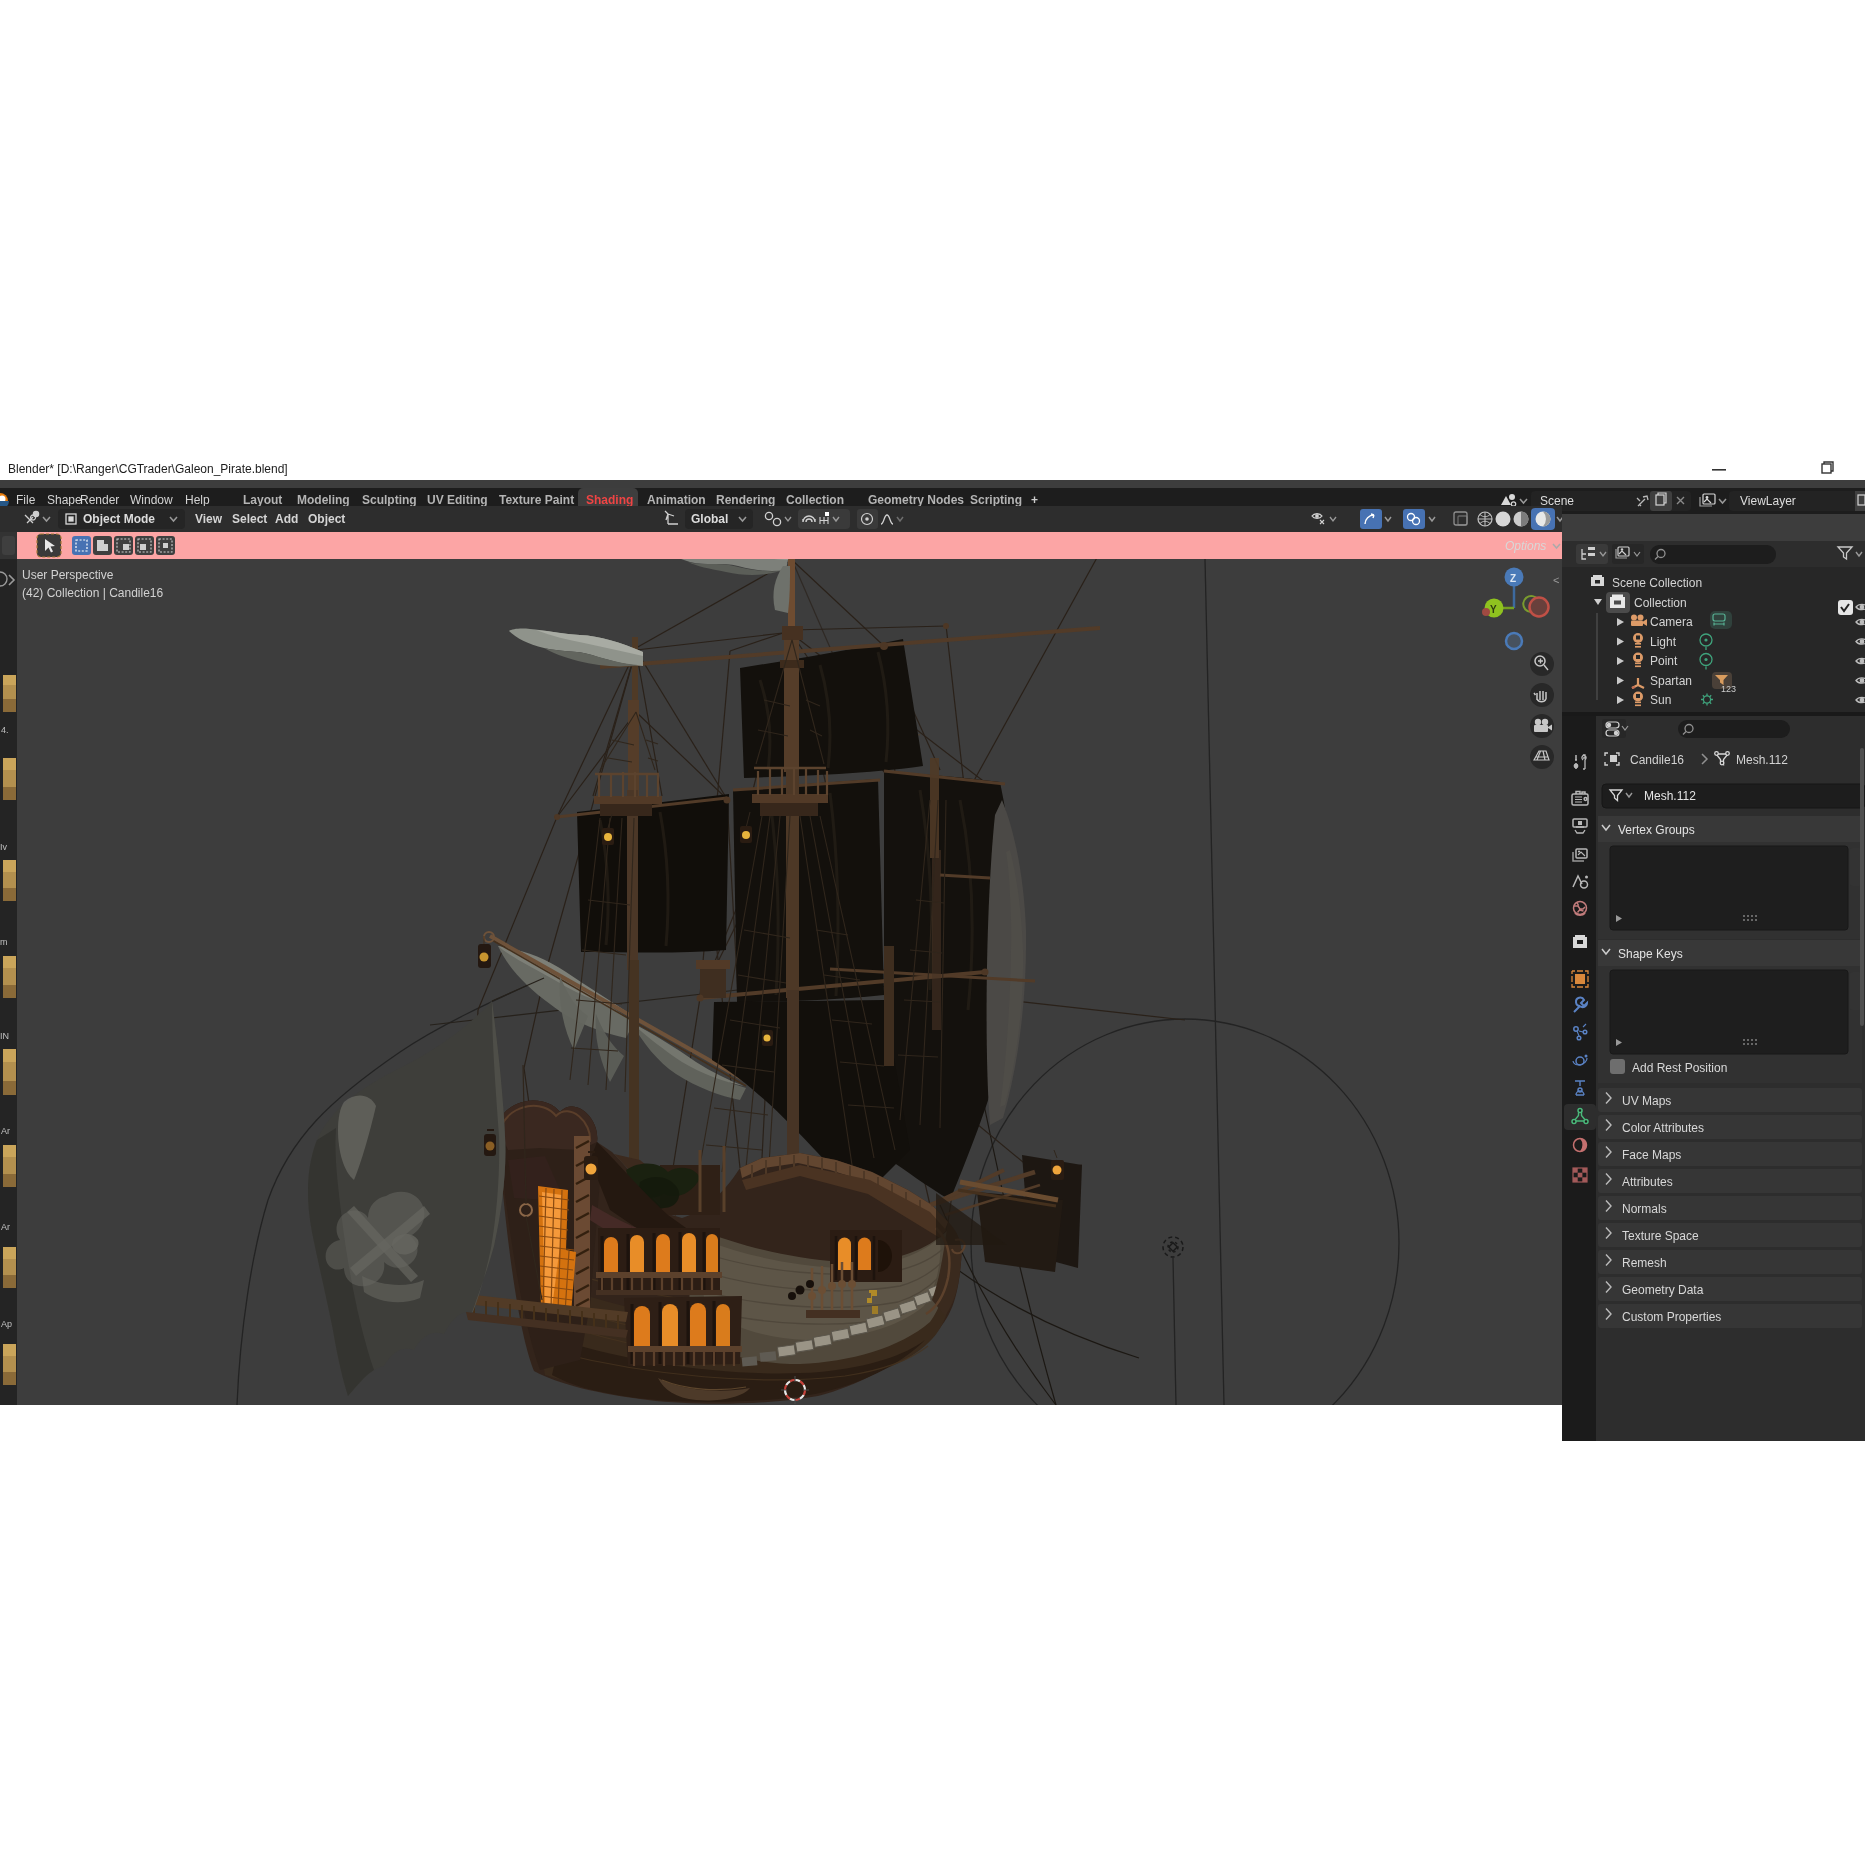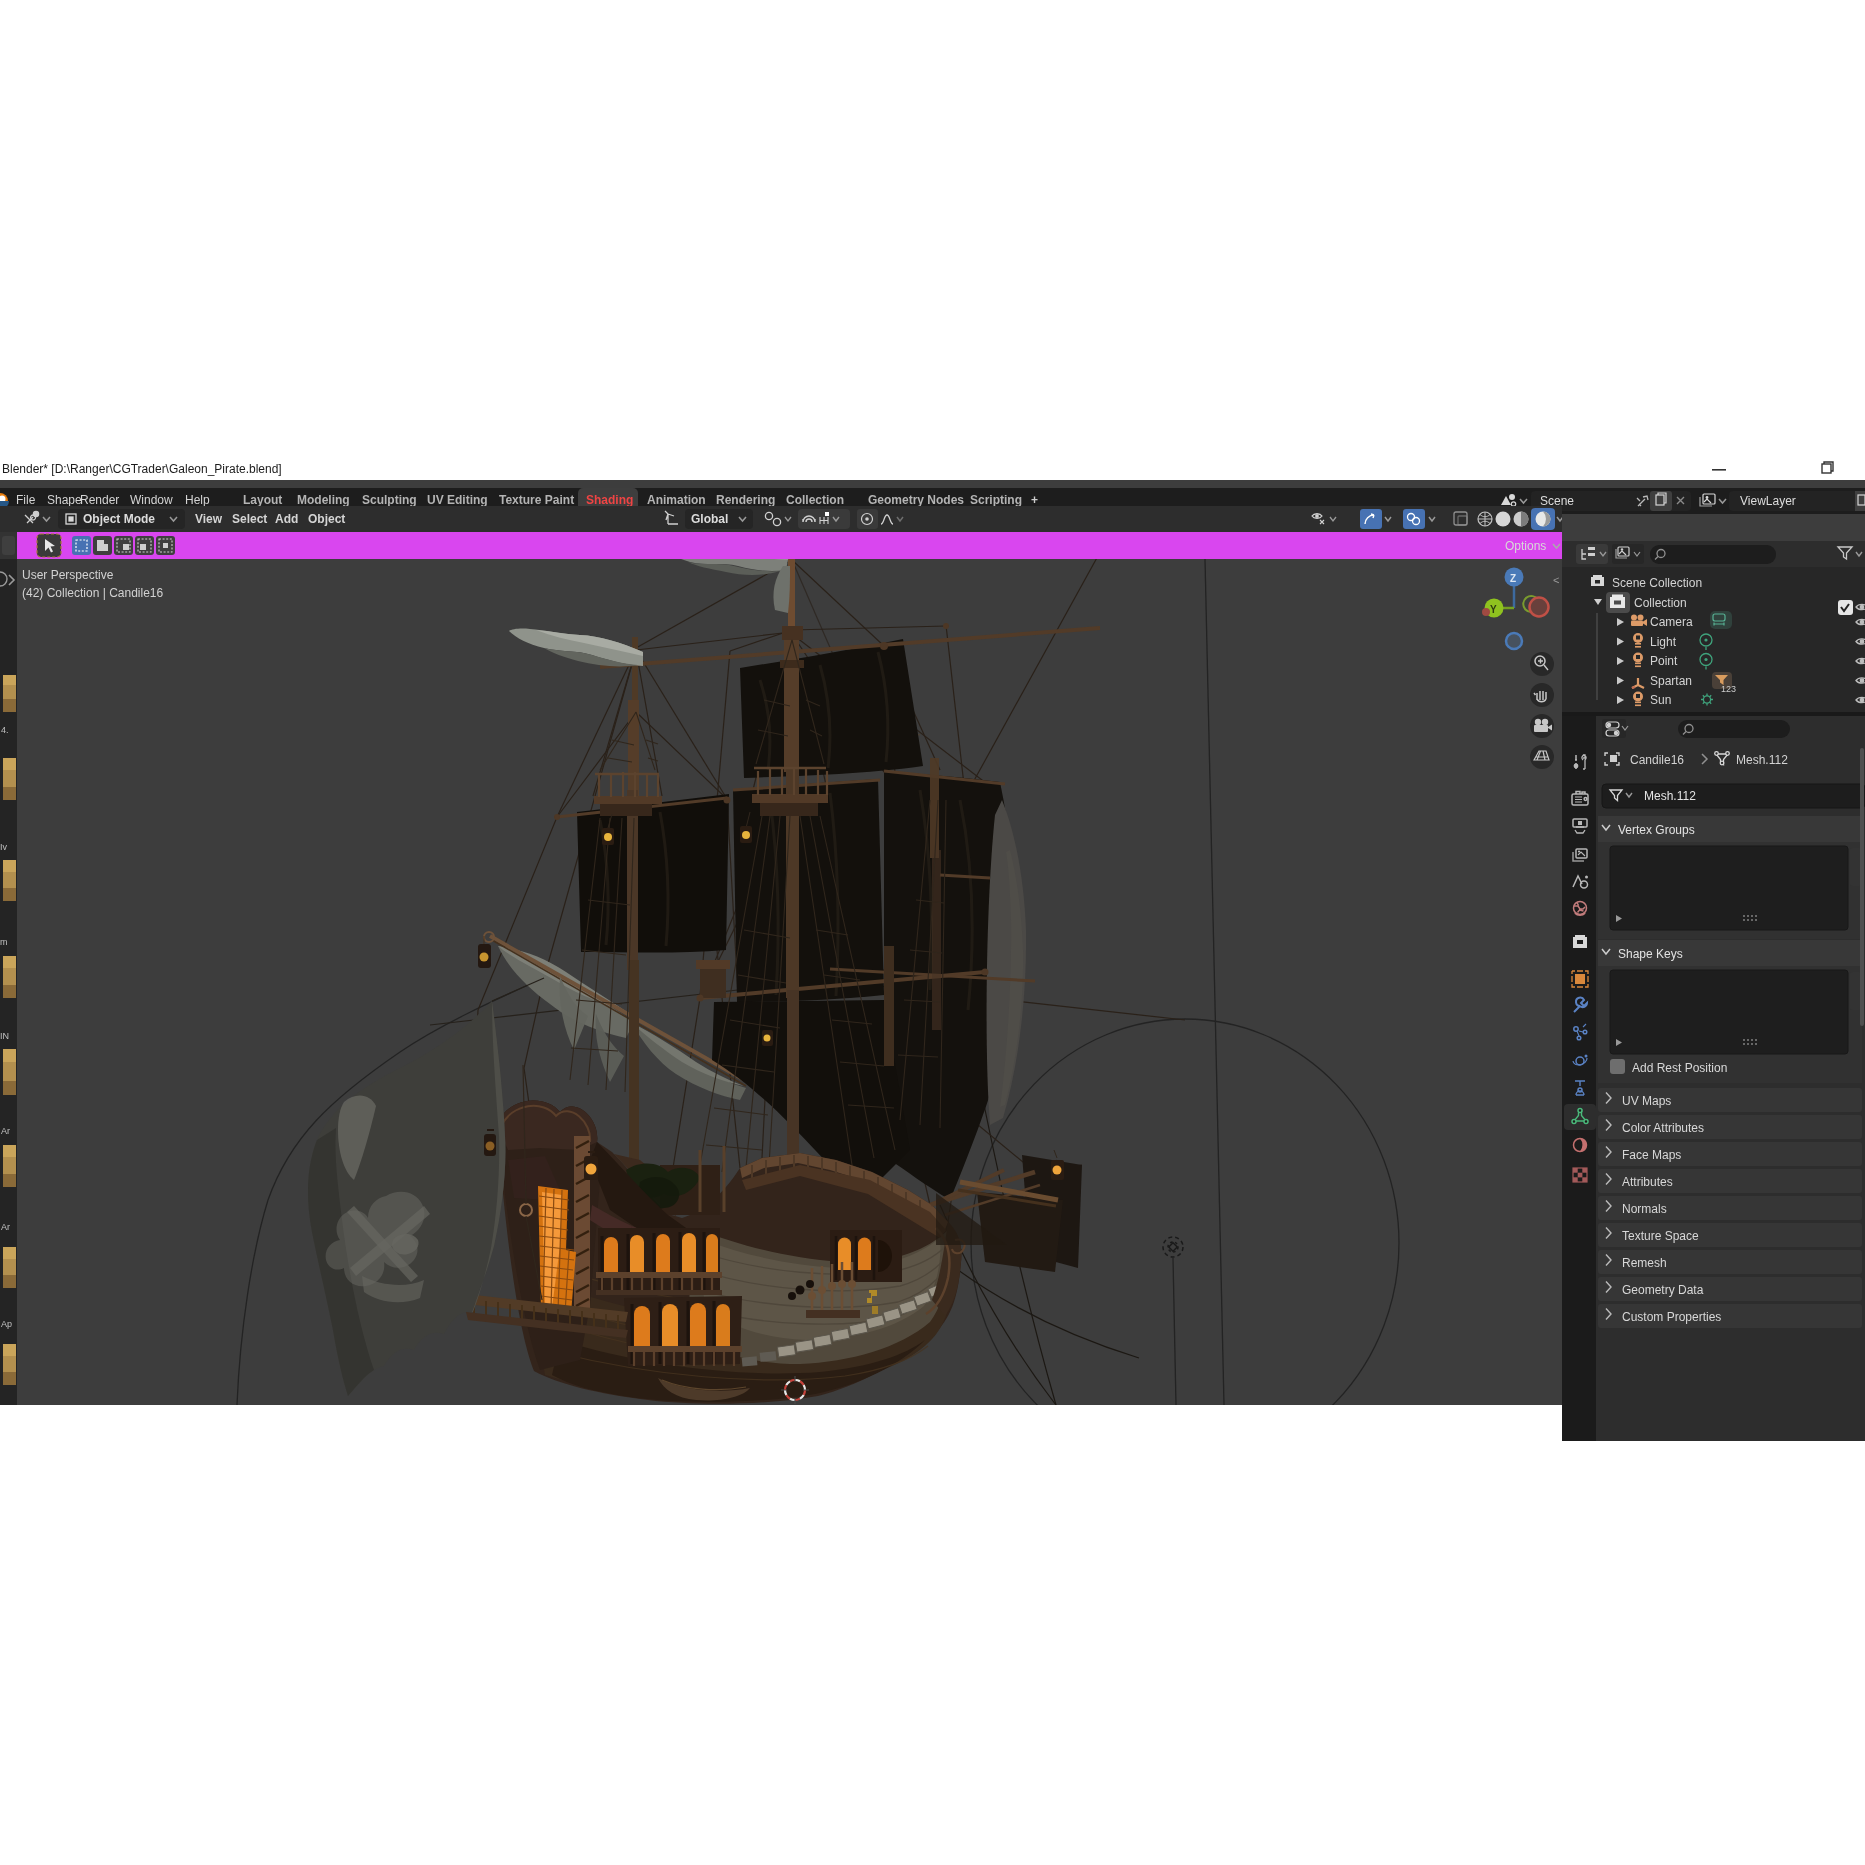--- a/index.html
+++ b/index.html
@@ -4,30 +4,30 @@
 <style>
   html,body{margin:0;padding:0;background:#ffffff;width:1865px;height:1865px;overflow:hidden;}
   *{box-sizing:border-box;font-family:"Liberation Sans",sans-serif;}
   .abs{position:absolute;}
   #win{position:absolute;left:0;top:460px;width:1865px;height:945px;background:#3d3d3d;}
   #titlebar{position:absolute;left:0;top:0;width:1865px;height:20px;background:#ffffff;color:#1c1c1c;font-size:12px;}
   #menubar{position:absolute;left:0;top:20px;width:1865px;height:26px;background:#1d1d1d;color:#d9d9d9;font-size:12px;margin-top:8px;}
   .mi{position:absolute;top:5px;color:#d4d4d4;}
   .tab{position:absolute;top:5px;color:#b4b4b4;font-weight:bold;}
   #row2{position:absolute;left:17px;top:46px;width:1545px;height:26px;background:#2d2d2d;font-weight:bold;}
-  #row3{position:absolute;left:17px;top:72px;width:1545px;height:27px;background:#d946ef;}
+  #row3{position:absolute;left:17px;top:72px;width:1545px;height:27px;background:#fca5a5;font-style:italic;}
   #strip{position:absolute;left:0;top:46px;width:17px;height:899px;background:#242424;}
   #rightcol{position:absolute;left:1562px;top:45px;width:303px;height:900px;background:#2d2d2d;margin-top:36px;}
   .txt{position:absolute;white-space:nowrap;}
 </style>
 </head>
 <body>
 <div id="win">
   <div id="titlebar">
-    <div class="txt" style="left:2px;top:2px;text-align:center;">Blender* [D:\Ranger\CGTrader\Galeon_Pirate.blend]</div>
+    <div class="txt" style="left:8px;top:2px;text-align:center;">Blender* [D:\Ranger\CGTrader\Galeon_Pirate.blend]</div>
     <svg class="abs" style="left:1700px;top:0;width:160px;height:20px">
       <rect x="12" y="9" width="14" height="1.6" fill="#333"></rect>
       <rect x="122" y="4" width="9" height="9" fill="none" stroke="#333" stroke-width="1.4"></rect>
       <path d="M124 4 v-2 h9 v9 h-2" fill="none" stroke="#333" stroke-width="1.4"></path>
     </svg>
   </div>
   <div id="menubar">
     <svg class="abs" style="left:0;top:0;width:16px;height:26px">
         <circle cx="0" cy="13" r="8" fill="#E87D0D"></circle>
         <circle cx="2" cy="11" r="3.5" fill="#fff"></circle>

